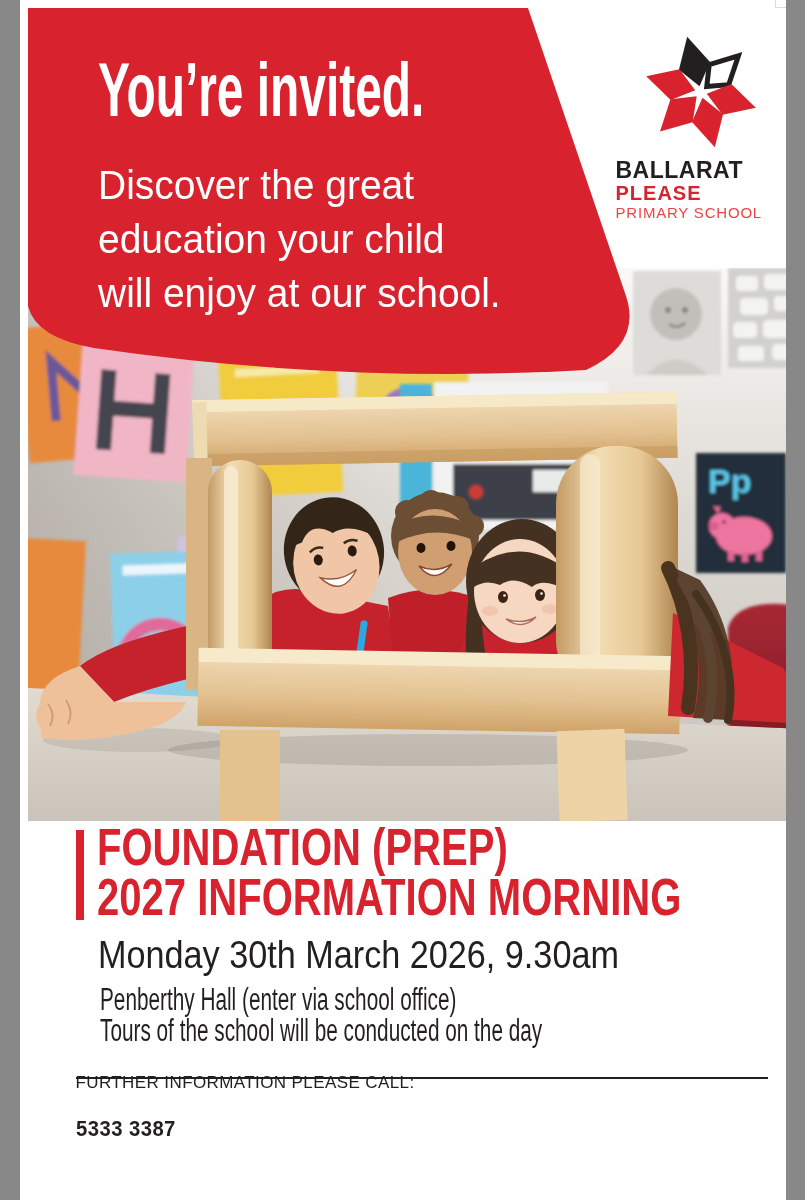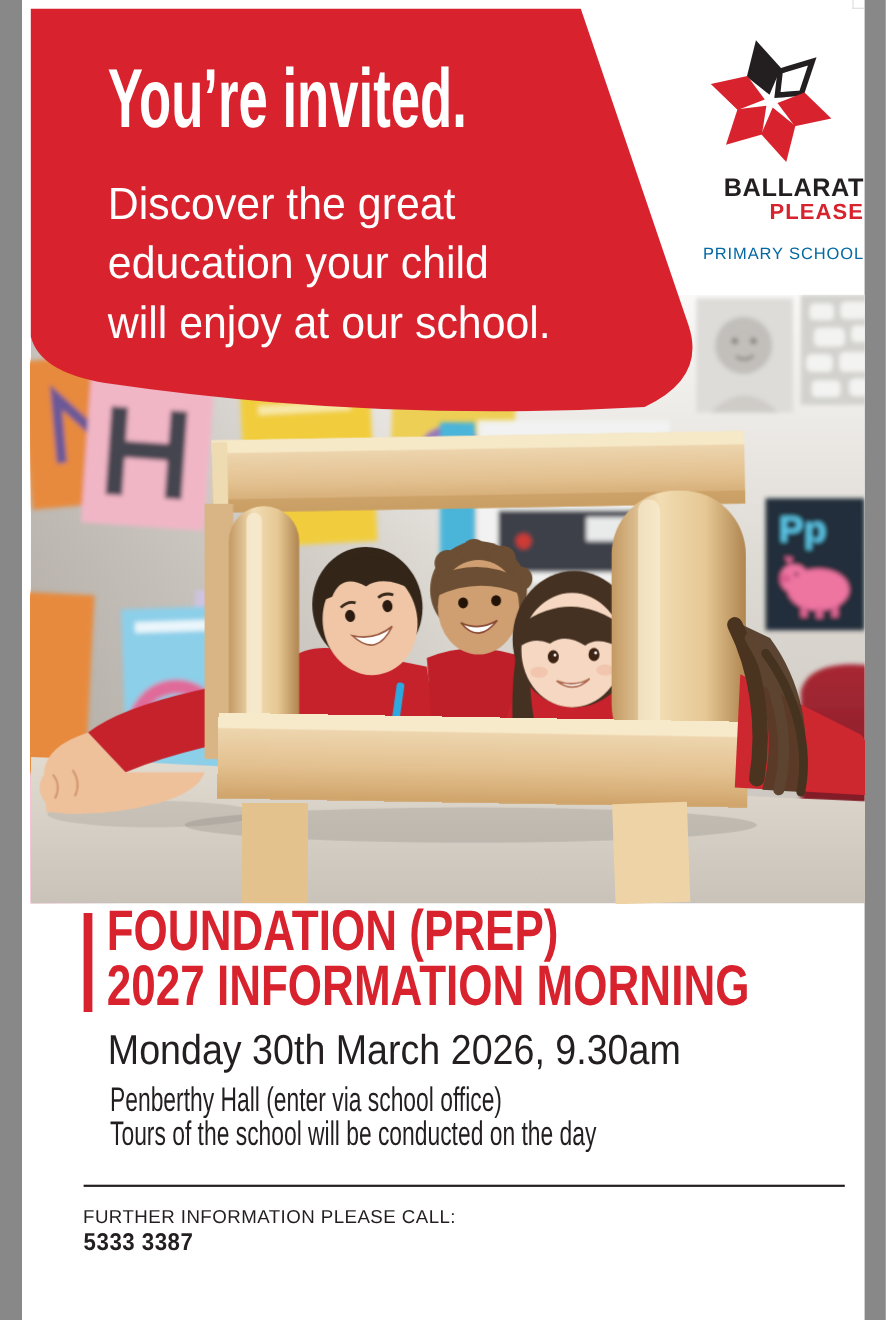--- a/index.html
+++ b/index.html
@@ -10,39 +10,39 @@
 
   
   .banner-svg{left:0;top:0;z-index:3;}
   .banner-text{left:78px;top:50px;z-index:4;color:#ffffff;}
   .banner-title{font-size:76px;font-weight:bold;line-height:80px;white-space:nowrap;
                 transform:scaleX(0.63);transform-origin:left top;}
   .banner-sub{margin-top:28px;font-size:41px;line-height:54px;font-weight:400;white-space:nowrap;
               transform:scaleX(0.95);transform-origin:left top;}
 
   
-  .logo{left:596px;top:32px;width:170px;z-index:4;text-align:right;}
+  .logo{left:596px;top:32px;width:170px;z-index:4;text-align:left;}
   .logo svg{margin:0 auto;}
   .logo-l1{font-size:23px;font-weight:bold;letter-spacing:.5px;color:#231f20;margin-top:6px;line-height:24px;}
   .logo-l2{font-size:20px;font-weight:bold;letter-spacing:1px;color:#d8232e;line-height:22px;}
-  .logo-l3{font-size:15px;letter-spacing:.8px;color:#0369a1;line-height:18px;margin-top:18px;}
+  .logo-l3{font-size:15px;letter-spacing:.8px;color:#ef4444;line-height:18px;margin-top:0;}
 
   
   .photo{left:8px;top:268px;z-index:1;}
 
   
   .accent-bar{left:56px;top:830px;width:8px;height:90px;background:#d8232e;z-index:2;}
   .event-title{left:77px;top:822px;color:#d8232e;font-weight:bold;font-size:52px;line-height:50px;
                white-space:nowrap;transform:scaleX(0.77);transform-origin:left top;z-index:2;}
   .event-when{left:78px;top:933px;font-size:38px;line-height:44px;white-space:nowrap;
               transform:scaleX(0.90);transform-origin:left top;color:#231f20;z-index:2;}
   .event-details{left:80px;top:984px;font-size:31px;line-height:31px;white-space:nowrap;
                  transform:scaleX(0.67);transform-origin:left top;color:#231f20;z-index:2;}
   .divider{left:56px;top:1077px;width:692px;height:2px;background:#231f20;z-index:2;}
-  .contact-label{left:56px;top:1097px;font-size:17px;letter-spacing:.4px;white-space:nowrap;
+  .contact-label{left:56px;top:1073px;font-size:17px;letter-spacing:.4px;white-space:nowrap;
                  color:#231f20;z-index:2;}
   .contact-phone{left:56px;top:1116px;font-size:22px;font-weight:bold;letter-spacing:.5px;white-space:nowrap;
                  transform:scaleX(0.92);transform-origin:left top;color:#231f20;z-index:2;}
 
   .crop-mark{right:0;top:0;width:10px;height:7px;border-left:1px solid #dcdcdc;
              border-bottom:1px solid #dcdcdc;z-index:5;}
 </style>
 </head>
 <body>
 

